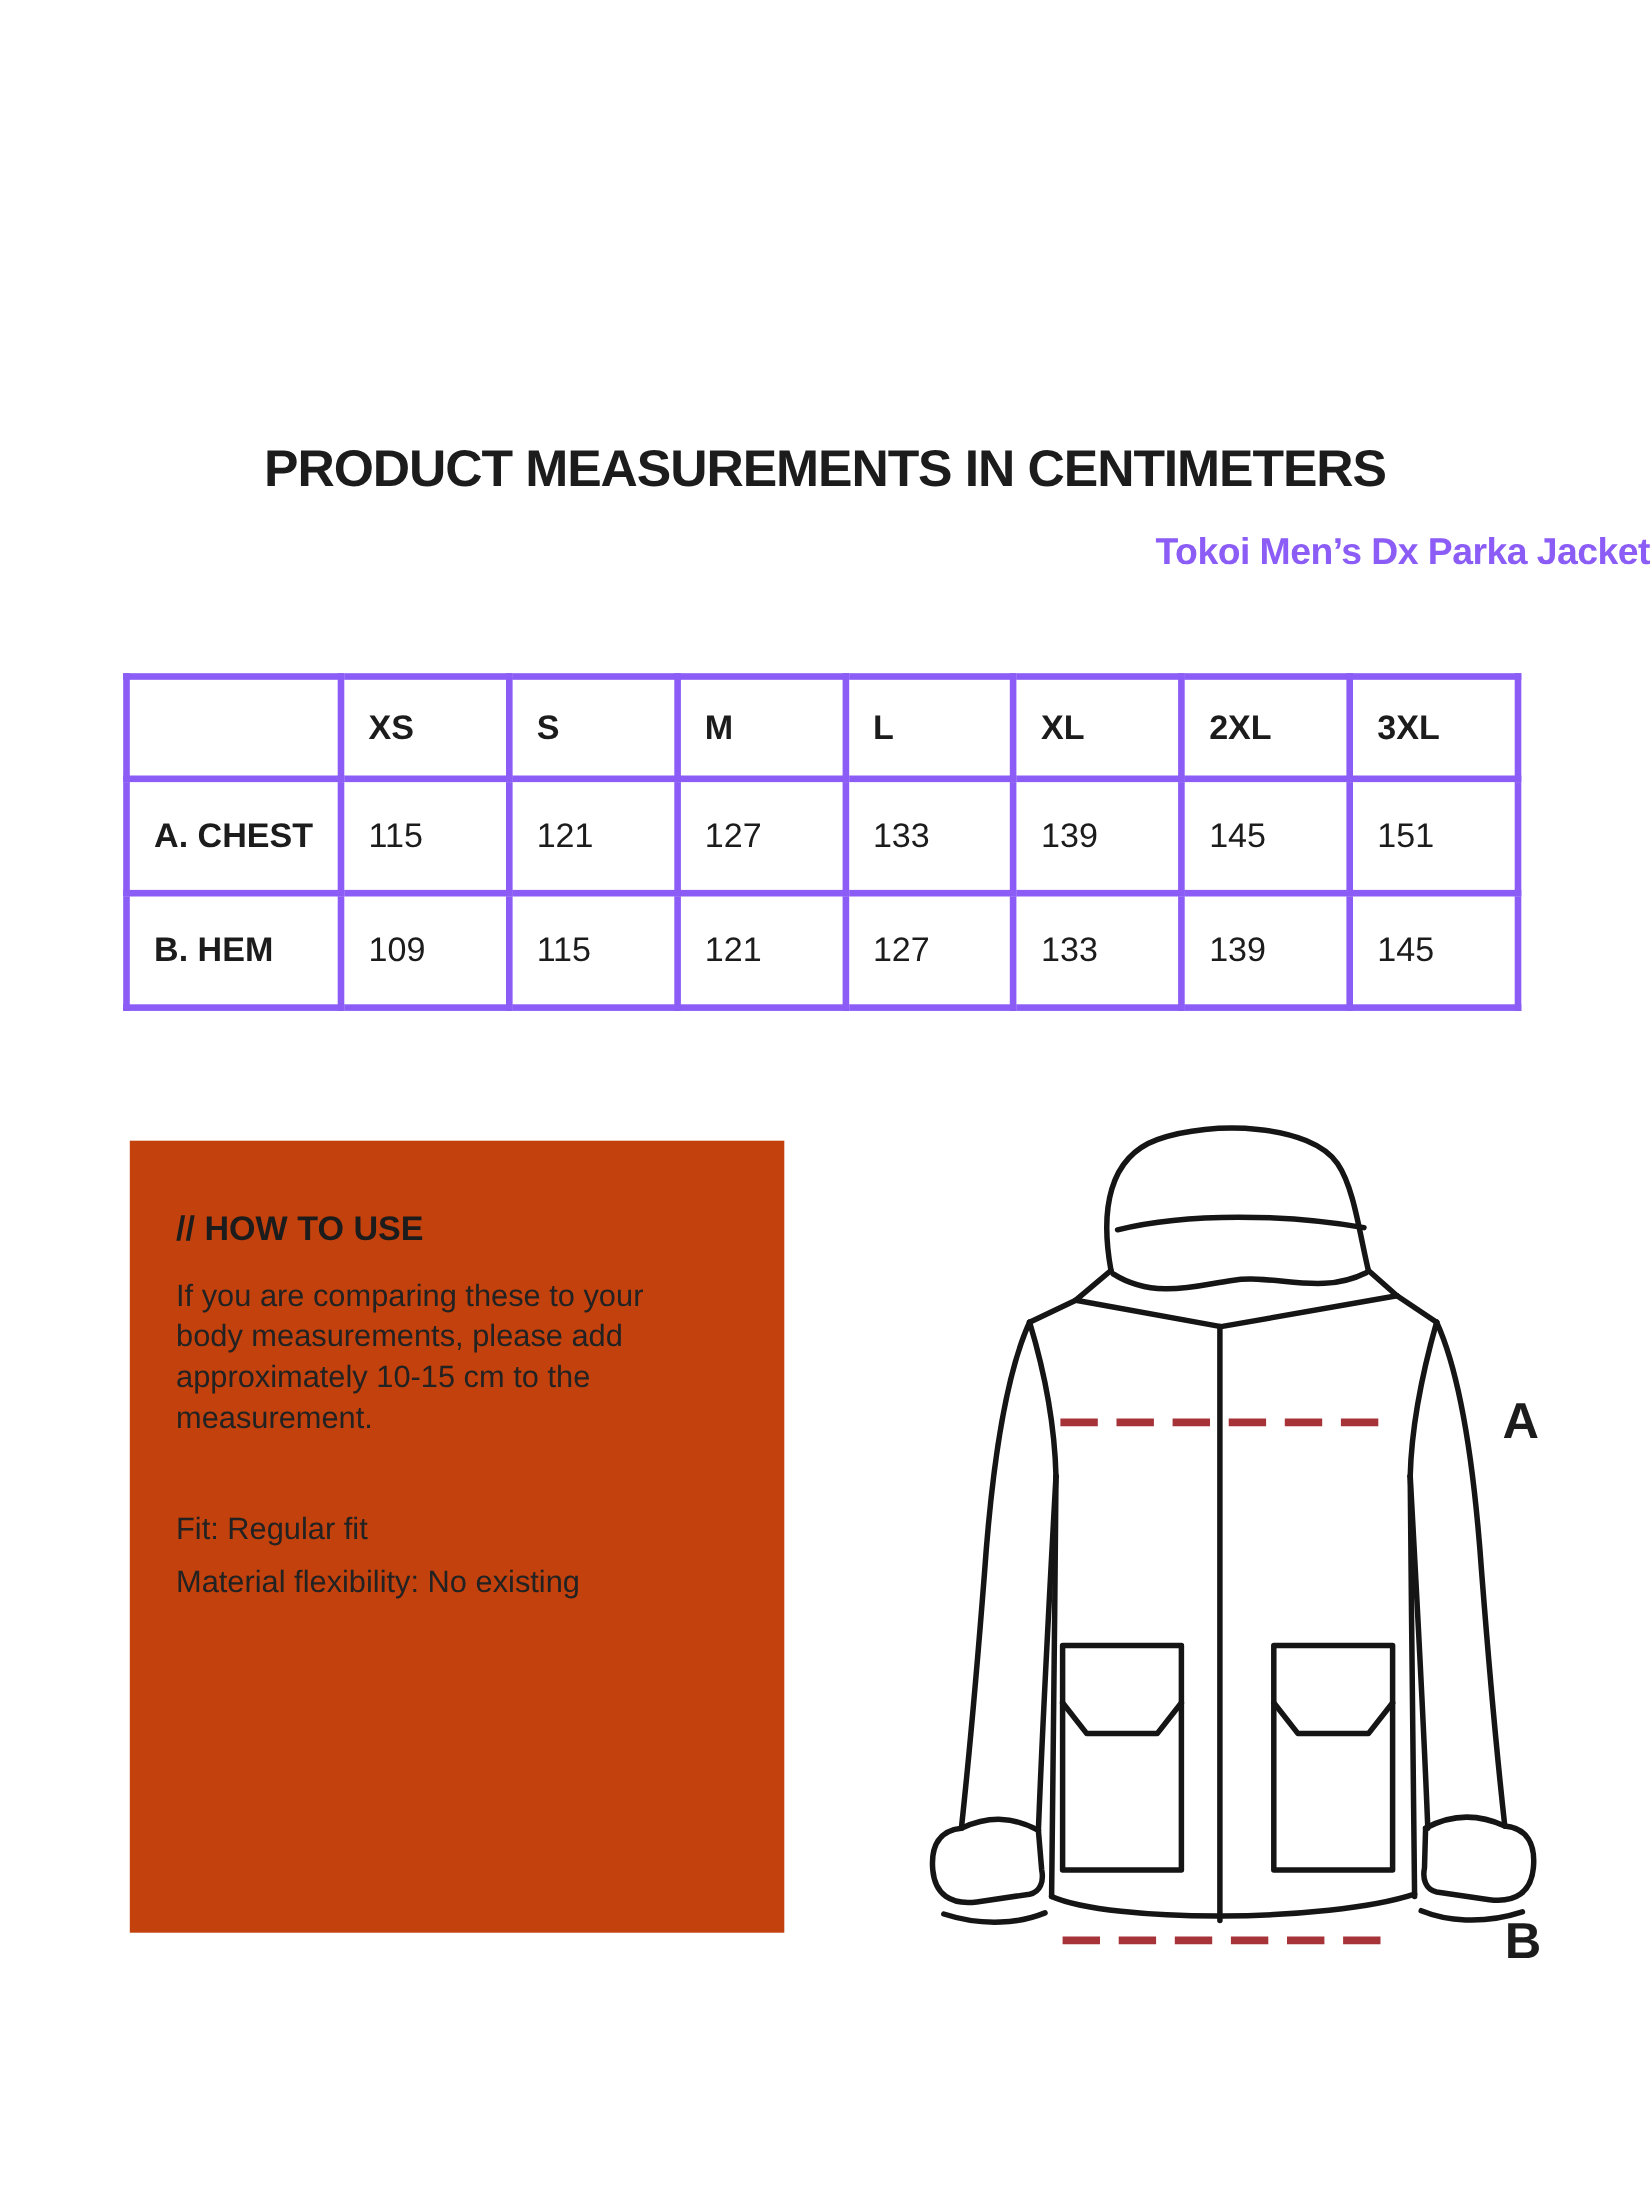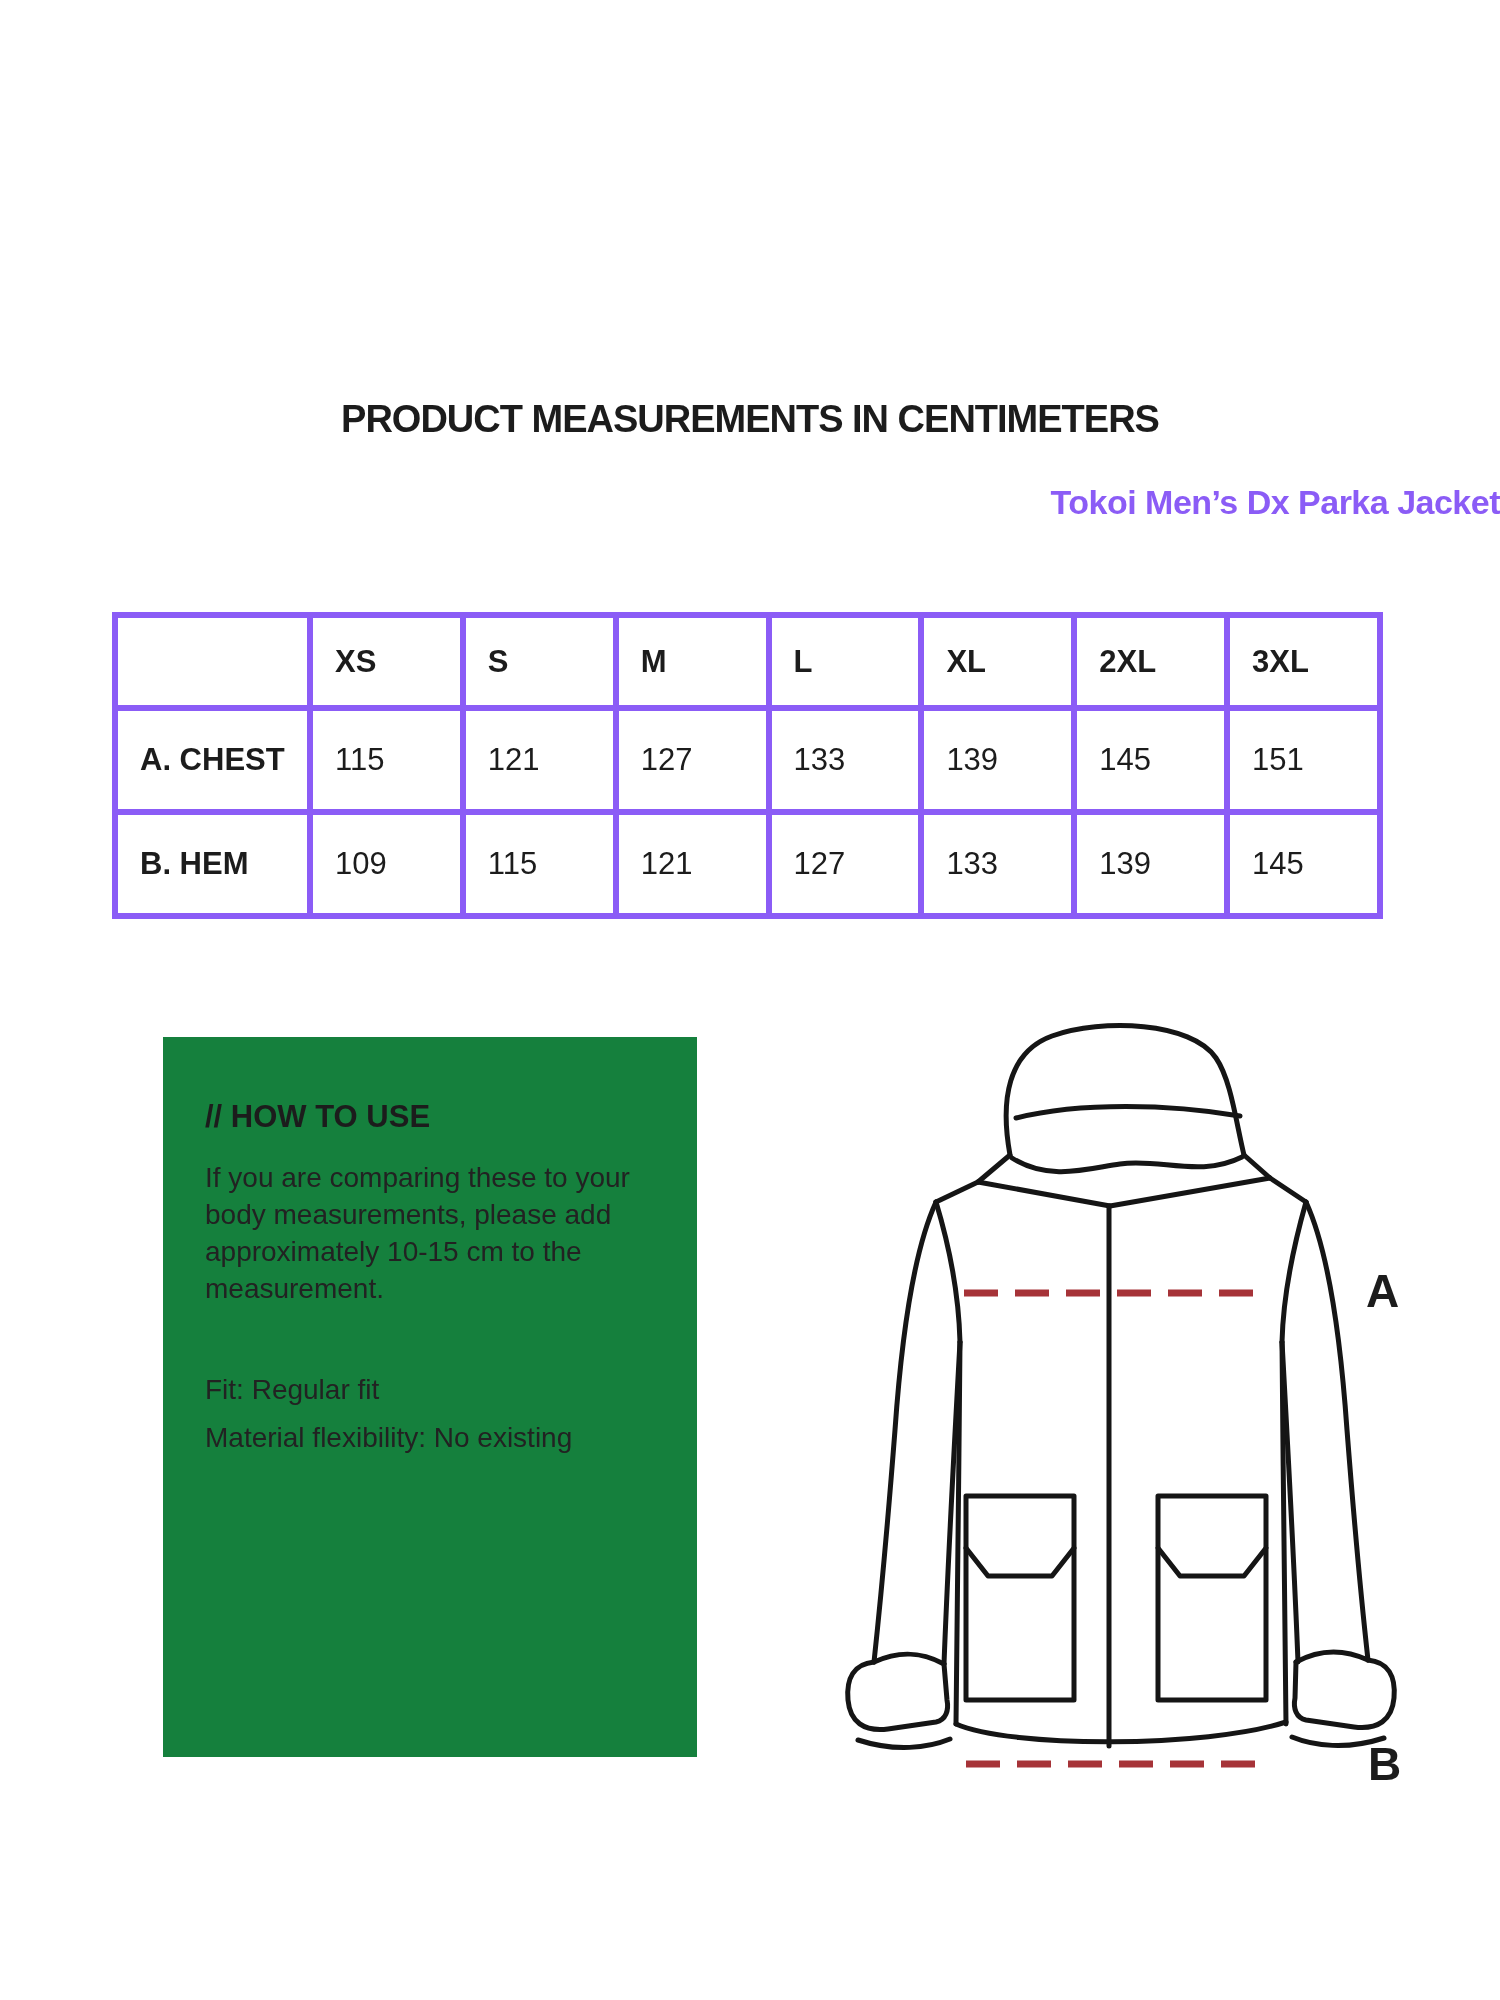--- a/index.html
+++ b/index.html
@@ -10,21 +10,21 @@
     width: 1500px;
     height: 2000px;
     background: #ffffff;
     overflow: hidden;
   }
 
   .page-title {
     position: absolute;
     left: 0; right: 0; top: 398px;
     text-align: center;
-    font-size: 38px;
+    font-size: 47px;
     font-weight: bold;
     letter-spacing: -1px;
     color: #1c1c1c;
   }
   .page-subtitle {
     position: absolute;
     left: 0; right: 0; top: 483px;
     text-align: right;
     font-size: 34px;
     font-weight: bold;
@@ -55,23 +55,22 @@
   table.size-table tr.header-row { height: 93px; }
   table.size-table tr.data-row   { height: 104px; }
   table.size-table th { font-weight: bold; }
   table.size-table td.row-label { font-weight: bold; }
   table.size-table td.value-cell { font-weight: normal; }
 
   
   .how-panel {
     position: absolute;
     left: 118px; top: 1037px;
-    width: 534px; height: 720px;
-    background: #15803d;
-    margin-left: 45px;
+    width: 595px; height: 720px;
+    background: #c2410c;
   }
   .how-heading {
     margin: 62px 42px 0 42px;
     font-size: 31px;
     font-weight: bold;
     color: #1c1c1c;
   }
   .how-par {
     margin: 50px 40px 0 42px;
     font-size: 28px;

